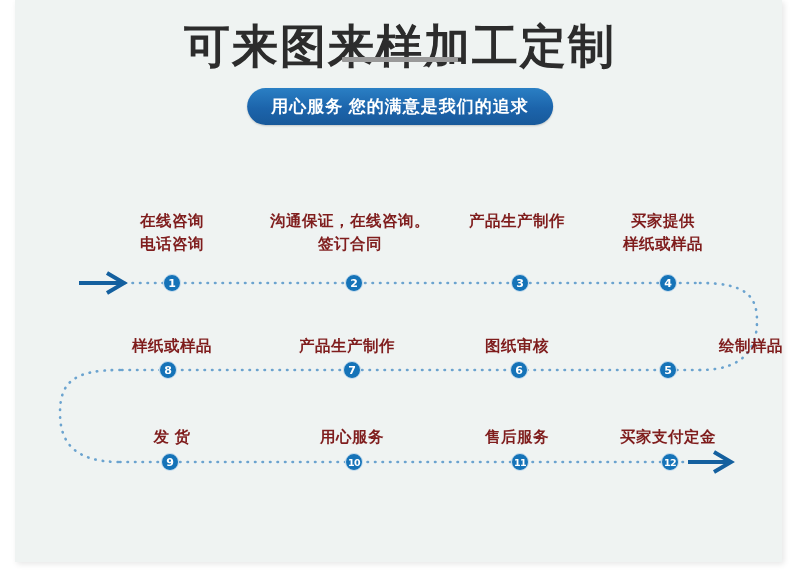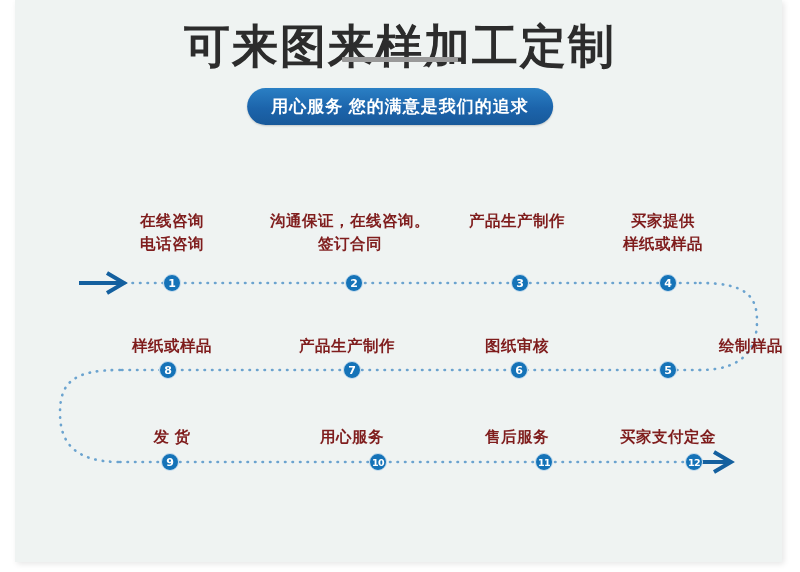--- a/index.html
+++ b/index.html
@@ -79,21 +79,21 @@
     border-radius:50%;
     background:#1573b8;
     border:1.5px solid #cfe2f0;
     color:#ffffff;
     font-size:11px;
     font-weight:bold;
     display:flex;align-items:center;justify-content:center;
     font-family:"DejaVu Sans",sans-serif;
     box-sizing:border-box;
   }
-  .badge.wide{font-size:9.5px;letter-spacing:-0.5px;margin-left:24px;}
+  .badge.wide{font-size:9.5px;letter-spacing:-0.5px;}
 </style>
 </head>
 <body>
 
 <div id="root">
 
   <div class="panel"></div>
 
   <div class="title">可来图来样加工定制</div>
   <div class="title-rule"></div>

